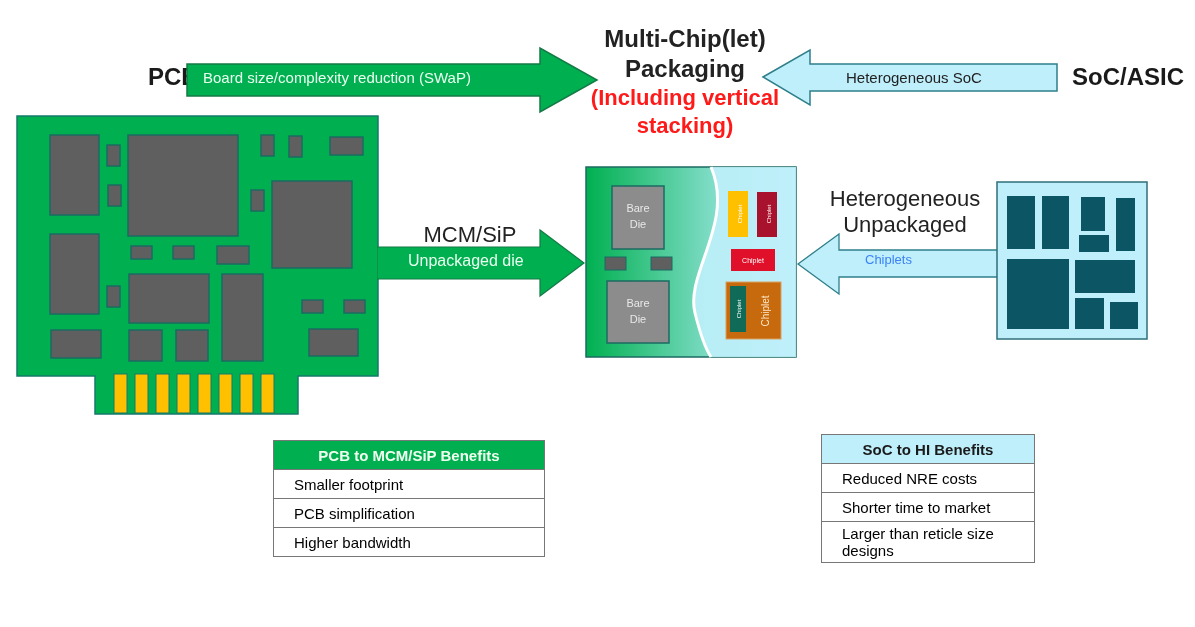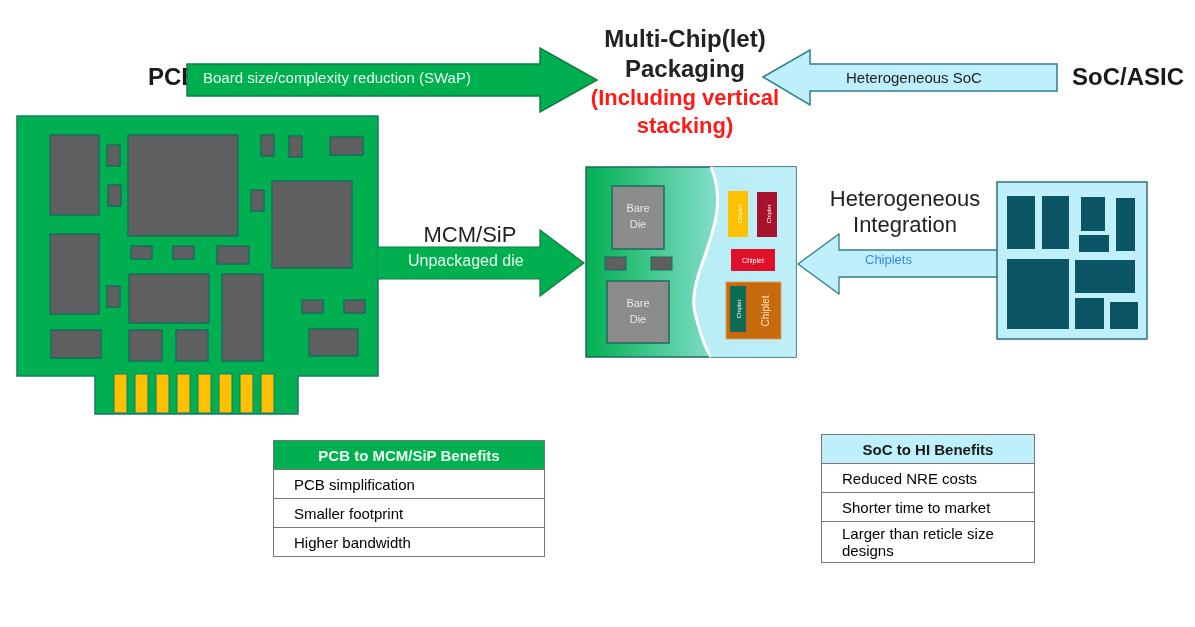--- a/index.html
+++ b/index.html
@@ -125,21 +125,21 @@
   <g>
     <rect x="141" y="119" width="55" height="57" fill="#c76a0e" stroke="#d9a060" stroke-width="1"></rect>
     <text transform="translate(184,148) rotate(-90)" text-anchor="middle" fill="#ffe8c8" font-size="10">Chiplet</text>
     <rect x="145" y="123" width="16" height="46" fill="#0f6b58"></rect>
     <text transform="translate(156,146) rotate(-90)" text-anchor="middle" fill="#fff" font-size="6">Chiplet</text>
   </g>
 </svg>
 
 <div class="abs mid-label" style="left:810px;top:186px;width:190px;line-height:26px;">
   <span>Heterogeneous</span><br>
-  <span>Integration</span>
+  <span>Unpackaged</span>
 </div>
 <svg class="abs" style="left:795px;top:232px;" width="215" height="64">
   <polygon points="3,32 44,2 44,18 213,18 213,45 44,45 44,62" fill="#bfeffb" stroke="#2f7f8a" stroke-width="1.3"></polygon>
 </svg>
 <div class="abs arrow-text" style="left:865px;top:252px;color:#3b82f6;font-size:13px;">Chiplets</div>
 
 <svg class="abs" style="left:995px;top:180px;" width="160" height="162">
   <rect x="2" y="2" width="150" height="157" fill="#bfeffb" stroke="#2f6f7a" stroke-width="1.5"></rect>
   <g fill="#0b5565">
     <rect x="12" y="16" width="28" height="53"></rect>
@@ -155,24 +155,24 @@
 </svg>
 
 <table class="benefits" id="tbl-left">
   <thead>
     <tr>
         <th>PCB to MCM/SiP Benefits</th>
       </tr>
   </thead>
   <tbody>
     <tr>
-        <td>PCB simplification</td>
+        <td>Smaller footprint</td>
       </tr>
     <tr>
-        <td>Smaller footprint</td>
+        <td>PCB simplification</td>
       </tr>
     <tr>
         <td>Higher bandwidth</td>
       </tr>
   </tbody>
 </table>
 
 <table class="benefits" id="tbl-right">
   <thead>
     <tr>

